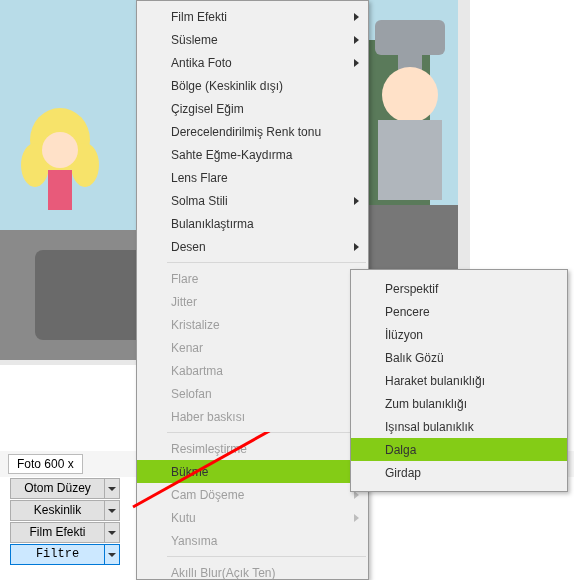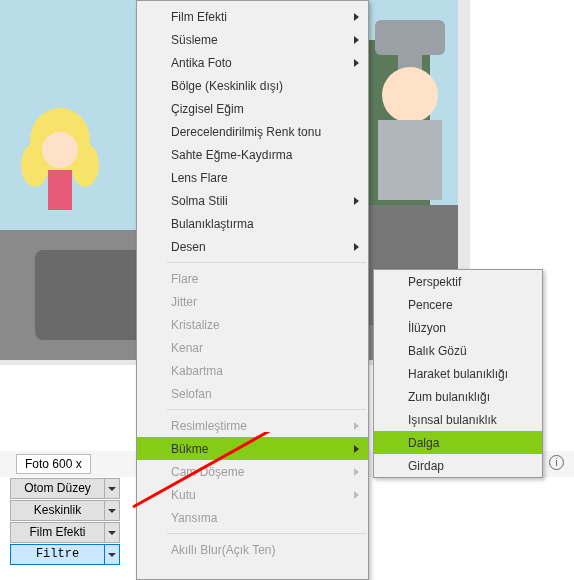--- a/index.html
+++ b/index.html
@@ -1,37 +1,37 @@
 <!DOCTYPE html>
 <html><head>
 <meta charset="utf-8">
 <style>
 *{box-sizing:border-box;margin:0;padding:0;font-family:"Segoe UI",Tahoma,sans-serif;font-size:12px;}
 body{width:574px;height:580px;background:#fff;position:relative;overflow:hidden;}
 .canvas{position:absolute;left:0;top:0;width:470px;height:365px;background:#e8e8e8;}
 .img{position:absolute;left:0;top:0;width:458px;height:360px;background:linear-gradient(180deg,#d0e8f0 0%,#c8e0e8 60%,#aaa 60%,#bbb 100%);}
 .img svg{width:100%;height:100%;}
 .status{position:absolute;left:0;top:451px;width:574px;height:26px;background:#f5f5f5;display:flex;align-items:center;}
-.status-box{border:1px solid #bbb;background:#fff;padding:2px 8px;margin-left:16px;font-size:12px;}
+.status-box{border:1px solid #bbb;background:#fff;padding:2px 8px;margin-left:8px;font-size:12px;}
 .sidebar{position:absolute;left:0;top:478px;width:574px;height:95px;background:#fff;}
 .btns{position:absolute;left:10px;top:0;}
 .btn{display:flex;align-items:center;margin-bottom:1px;}
 .btn-main{width:95px;height:21px;border:1px solid #adadad;background:#e1e1e1;text-align:center;line-height:19px;font-size:12px;cursor:pointer;}
 .btn-drop{width:15px;height:21px;border:1px solid #adadad;border-left:none;background:#e1e1e1;display:flex;align-items:center;justify-content:center;cursor:pointer;}
 .btn-drop svg{width:8px;height:4px;}
 .btn.sel .btn-main,.btn.sel .btn-drop{border-color:#0078d7;background:#cce8ff;font-family:Liberation Mono, monospace;}
 .menu{position:absolute;left:136px;top:0;width:233px;height:580px;background:#f0f0f0;border:1px solid #999;box-shadow:2px 2px 4px rgba(0,0,0,0.25);}
 .gutter{position:absolute;left:0;top:0;width:28px;height:100%;background:#f0f0f0;}
 .menu-items{position:absolute;left:0;top:4px;width:100%;}
 .mi{height:23px;display:flex;align-items:center;padding-left:34px;padding-right:18px;color:#333;cursor:default;position:relative;font-size:12.5px;}
 .mi.dis{color:#9e9e9e;}
 .mi.hl{background:#84cc16;}
 .mi .arr{position:absolute;right:8px;top:50%;transform:translateY(-50%);}
 .sep{height:1px;background:#d7d7d7;margin:4px 2px 4px 30px;}
-.submenu{position:absolute;left:373px;top:269px;width:170px;background:#f0f0f0;border:1px solid #999;box-shadow:2px 2px 4px rgba(0,0,0,0.25);padding:0 0;}
+.submenu{position:absolute;left:350px;top:269px;width:218px;background:#f0f0f0;border:1px solid #999;box-shadow:2px 2px 4px rgba(0,0,0,0.25);padding:7px 0;}
 .submenu .gutter{width:28px;}
 .submenu .mi{padding-left:34px;}
 .red-arrow{position:absolute;left:125px;top:432px;pointer-events:none;z-index:20;}
 .circ{position:absolute;left:549px;top:455px;width:15px;height:15px;border:1px solid #666;border-radius:50%;display:flex;align-items:center;justify-content:center;font-size:10px;color:#555;}
 </style>
 </head>
 <body>
 
 <div class="canvas">
   <div class="img">
@@ -162,20 +162,23 @@
         <span>Kristalize</span>
       </div>
       <div class="mi dis">
         <span>Kenar</span>
       </div>
       <div class="mi dis">
         <span>Kabartma</span>
       </div>
       <div class="mi dis">
         <span>Selofan</span>
+      </div>
+      <div class="mi dis">
+        <span>Haber baskısı</span>
       </div>
       <div class="sep"></div>
       <div class="mi dis">
         <span>Resimleştirme</span>
         <span class="arr"><svg width="6" height="8">
             <path d="M0 0 L5 4 L0 8 Z" fill="#bdbdbd"></path>
           </svg></span>
       </div>
       <div class="mi hl">
         <span>Bükme</span>

